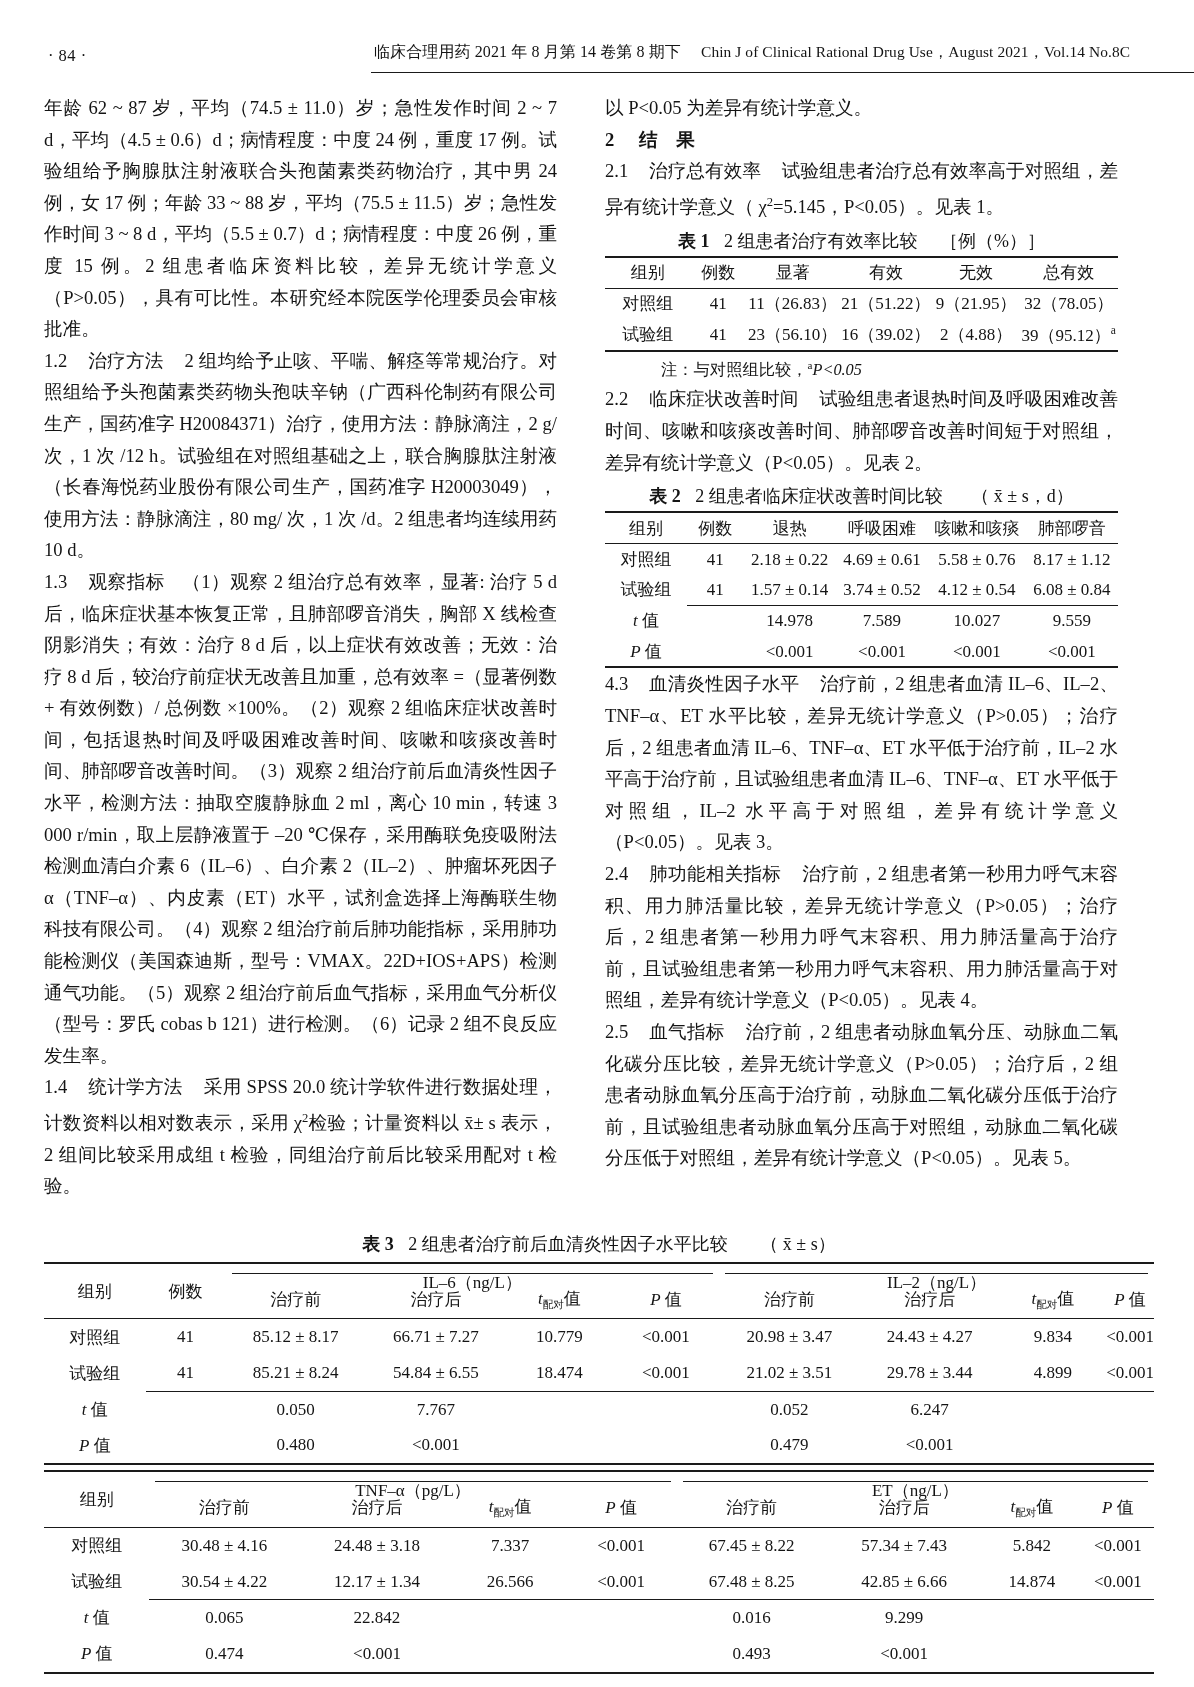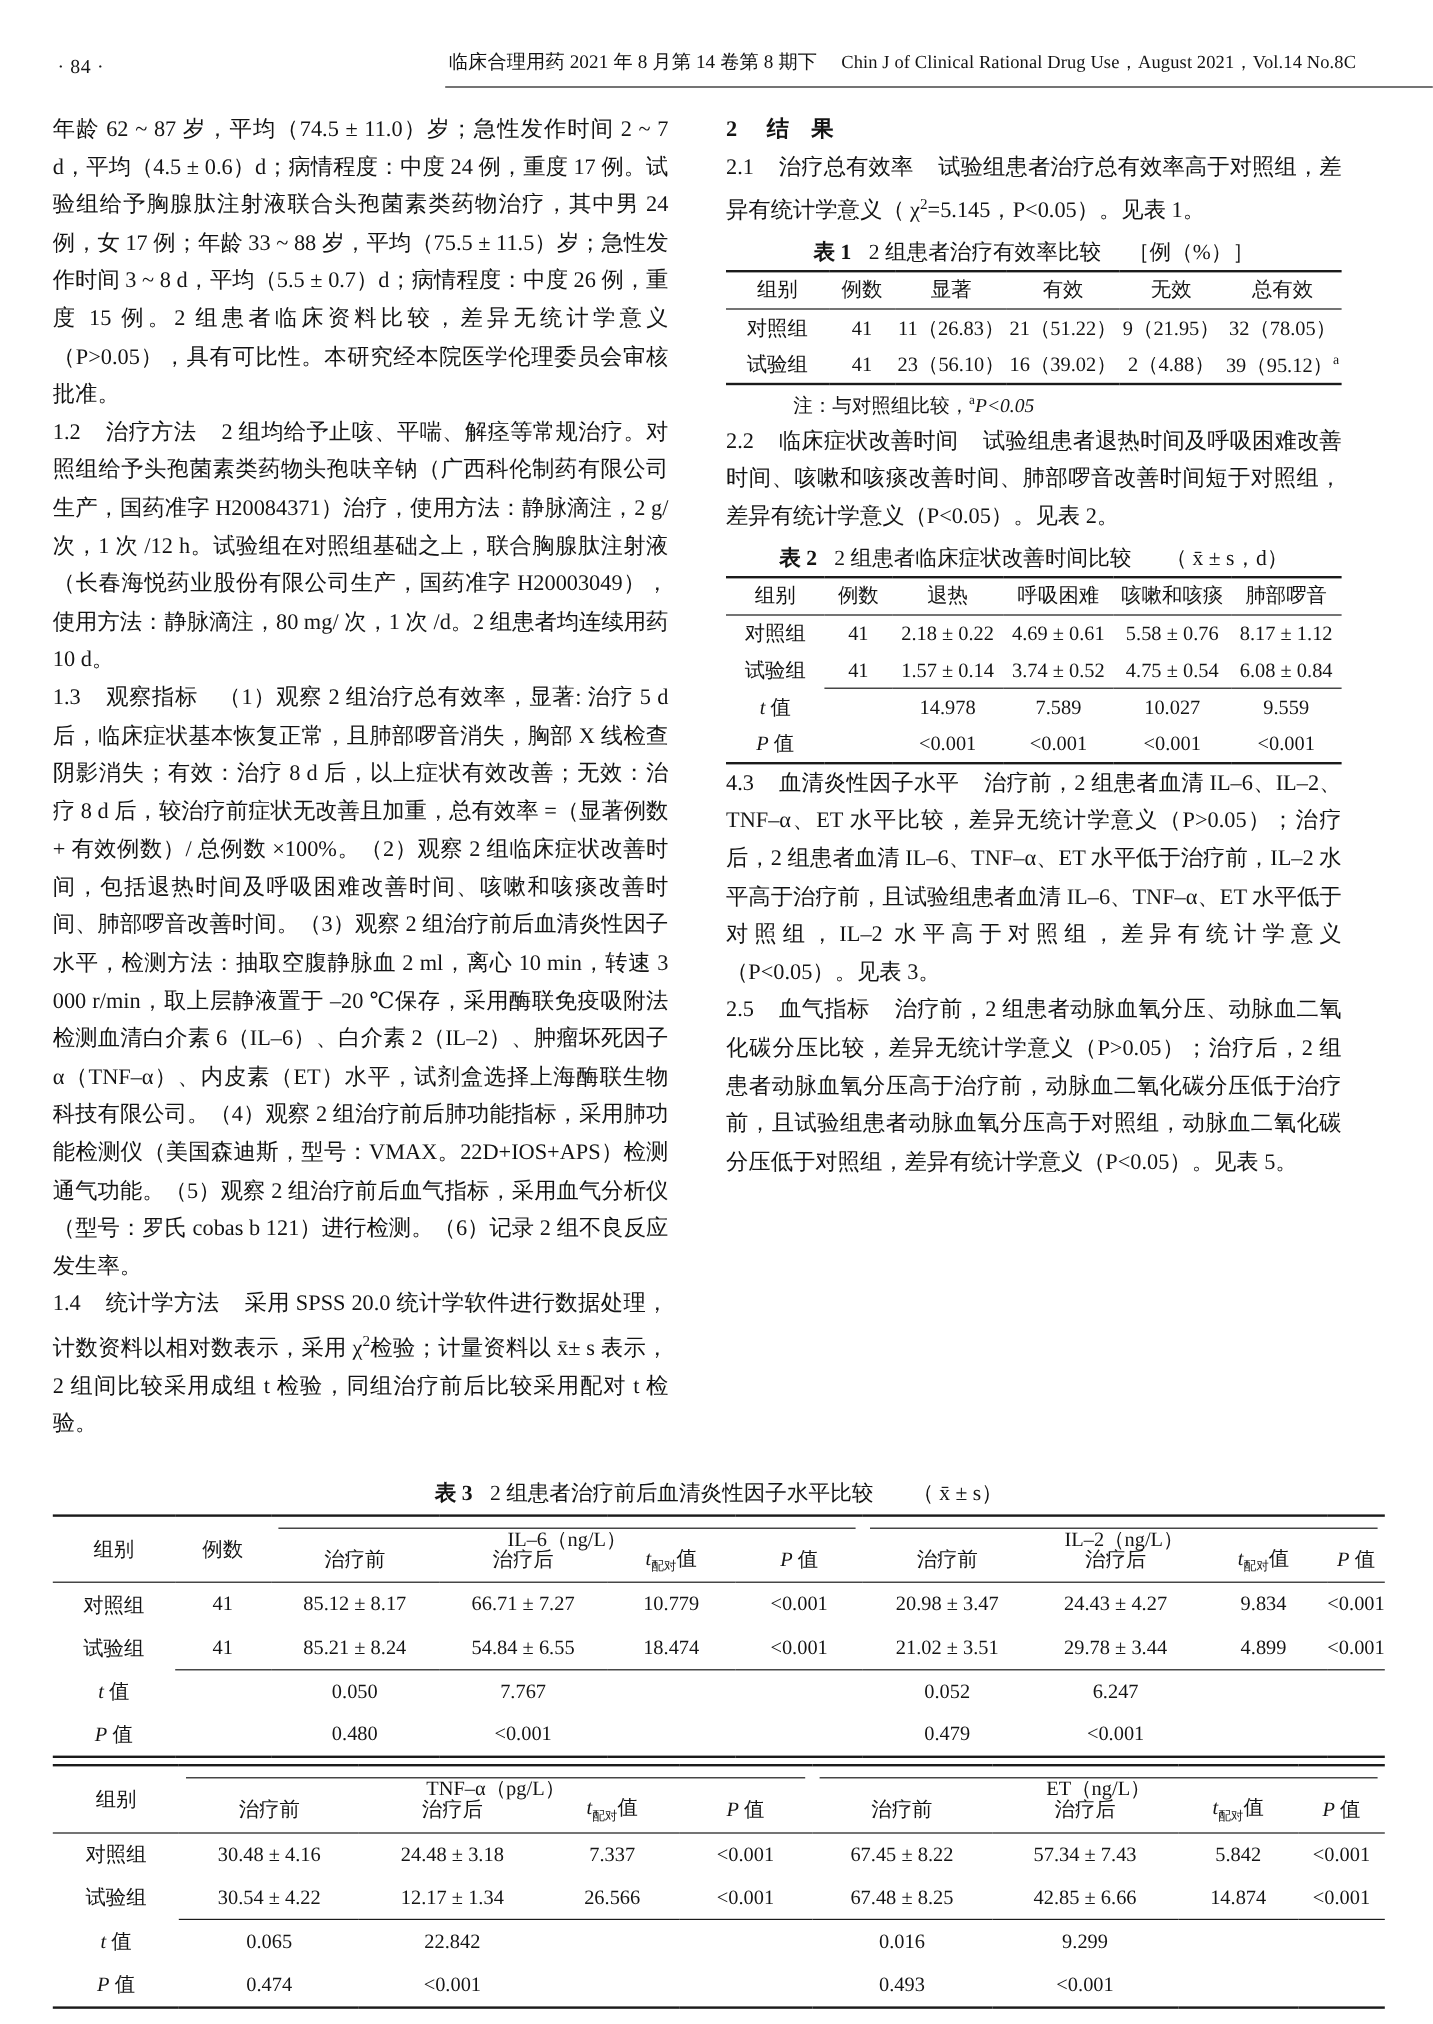--- a/index.html
+++ b/index.html
@@ -183,20 +183,21 @@
       <span style="padding:0 8px"></span>
       <span>统计学方法</span>
       <span style="padding:0 8px"></span>
       <span>采用 SPSS 20.0 统计学软件进行数据处理，计数资料以相对数表示，采用 χ</span><sup>2</sup><span>检验；计量资料以 x̄± s 表示，2 组间比较采用成组 t 检验，同组治疗前后比较采用配对 t 检验。</span>
     </p>
 
   </div>
 
   <div class="col col-right">
 
+    <p class="para">以 P&lt;0.05 为差异有统计学意义。</p>
 
     <p class="para sec-h">
       <span>2</span>
       <span style="padding:0 10px"></span>
       <span>结　果</span>
     </p>
 
     <p class="para">
       <span>2.1</span>
       <span style="padding:0 8px"></span>
@@ -275,21 +276,21 @@
         <td class="rule-mid">2.18 ± 0.22</td>
         <td class="rule-mid">4.69 ± 0.61</td>
         <td class="rule-mid">5.58 ± 0.76</td>
         <td class="rule-mid">8.17 ± 1.12</td>
       </tr>
       <tr>
         <td>试验组</td>
         <td>41</td>
         <td>1.57 ± 0.14</td>
         <td>3.74 ± 0.52</td>
-        <td>4.75 ± 0.54</td>
+        <td>4.12 ± 0.54</td>
         <td>6.08 ± 0.84</td>
       </tr>
       <tr>
         <td><span class="it">t</span> <span>值</span></td>
         <td class="rule-mid"></td>
         <td class="rule-mid">14.978</td>
         <td class="rule-mid">7.589</td>
         <td class="rule-mid">10.027</td>
         <td class="rule-mid">9.559</td>
       </tr>
@@ -305,20 +306,27 @@
       </table>
 
     <p class="para">
       <span>4.3</span>
       <span style="padding:0 8px"></span>
       <span>血清炎性因子水平</span>
       <span style="padding:0 8px"></span>
       <span>治疗前，2 组患者血清 IL–6、IL–2、TNF–α、ET 水平比较，差异无统计学意义（P&gt;0.05）；治疗后，2 组患者血清 IL–6、TNF–α、ET 水平低于治疗前，IL–2 水平高于治疗前，且试验组患者血清 IL–6、TNF–α、ET 水平低于对照组，IL–2 水平高于对照组，差异有统计学意义（P&lt;0.05）。见表 3。</span>
     </p>
 
+    <p class="para">
+      <span>2.4</span>
+      <span style="padding:0 8px"></span>
+      <span>肺功能相关指标</span>
+      <span style="padding:0 8px"></span>
+      <span>治疗前，2 组患者第一秒用力呼气末容积、用力肺活量比较，差异无统计学意义（P&gt;0.05）；治疗后，2 组患者第一秒用力呼气末容积、用力肺活量高于治疗前，且试验组患者第一秒用力呼气末容积、用力肺活量高于对照组，差异有统计学意义（P&lt;0.05）。见表 4。</span>
+    </p>
 
     <p class="para">
       <span>2.5</span>
       <span style="padding:0 8px"></span>
       <span>血气指标</span>
       <span style="padding:0 8px"></span>
       <span>治疗前，2 组患者动脉血氧分压、动脉血二氧化碳分压比较，差异无统计学意义（P&gt;0.05）；治疗后，2 组患者动脉血氧分压高于治疗前，动脉血二氧化碳分压低于治疗前，且试验组患者动脉血氧分压高于对照组，动脉血二氧化碳分压低于对照组，差异有统计学意义（P&lt;0.05）。见表 5。</span>
     </p>
 
   </div>

